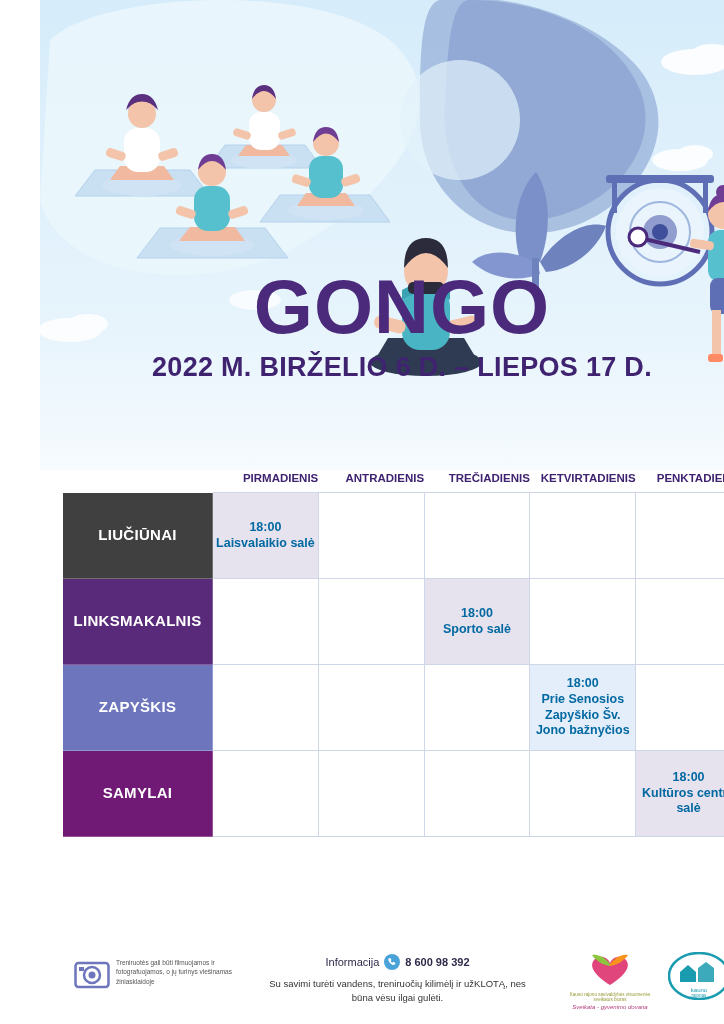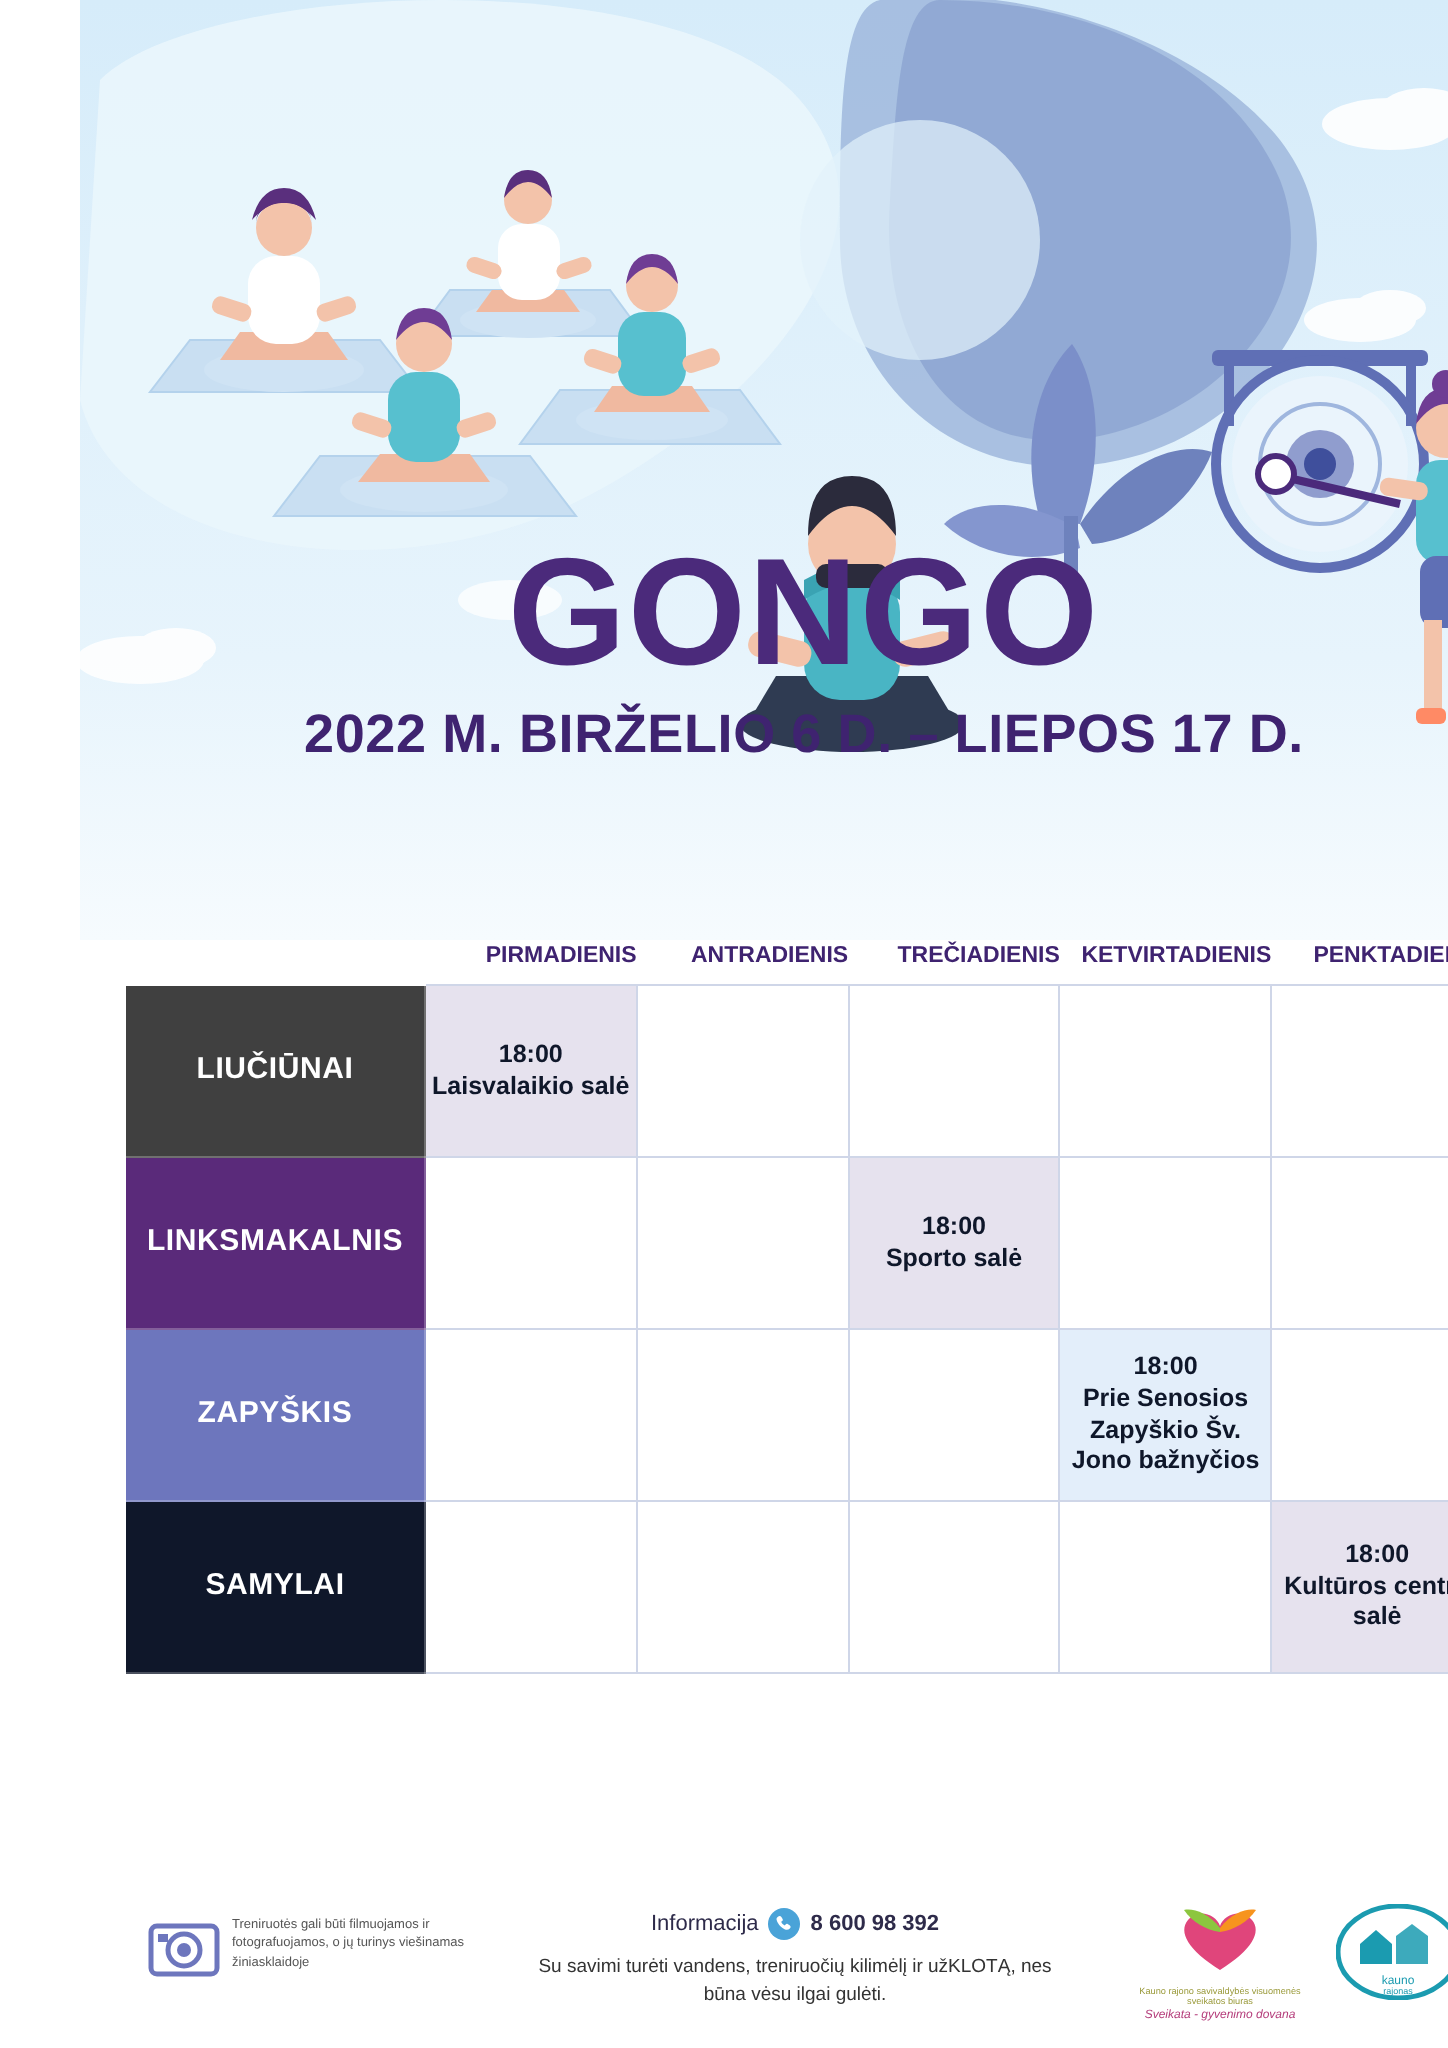--- a/index.html
+++ b/index.html
@@ -45,21 +45,21 @@
   }
   table { border-collapse: collapse; width: 680px; table-layout: fixed; }
   th.daycol {
     font-size: 11.5px; font-weight: bold; color: #3f2370;
     padding: 4px 0 8px 0; text-align: right; border: none; background: transparent;
   }
   th.corner { width: 150px; border: none; background: transparent; }
   td {
     border: 1px solid #cfd6e8;
     height: 86px; vertical-align: middle; text-align: center;
-    font-size: 12.5px; font-weight: bold; color: #0f172a;
+    font-size: 12.5px; font-weight: bold; color: #0369a1;
     line-height: 1.25; padding: 2px;
   }
   td.loc {
     color: #ffffff; font-size: 15px; font-weight: bold; letter-spacing: 0.3px;
     border: 1px solid rgba(255,255,255,0.25);
   }
   td.empty { background: #ffffff; }
   td.filled { background: #e6e2ee; }
   td.filled-blue { background: #e3eefa; }
   .time { display:block; }
@@ -270,21 +270,21 @@
           <td class="empty"></td>
           <td class="empty"></td>
           <td class="filled-blue">
             <span class="time">18:00</span>
             <span>Prie Senosios Zapyškio Šv. Jono bažnyčios</span>
           </td>
           <td class="empty"></td>
         </tr>
 
         <tr>
-          <td class="loc" style="background:#0f172a">SAMYLAI</td>
+          <td class="loc" style="background:#701a75">SAMYLAI</td>
           <td class="empty"></td>
           <td class="empty"></td>
           <td class="empty"></td>
           <td class="empty"></td>
           <td class="filled">
             <span class="time">18:00</span>
             <span>Kultūros centro salė</span>
           </td>
         </tr>
       </tbody>

